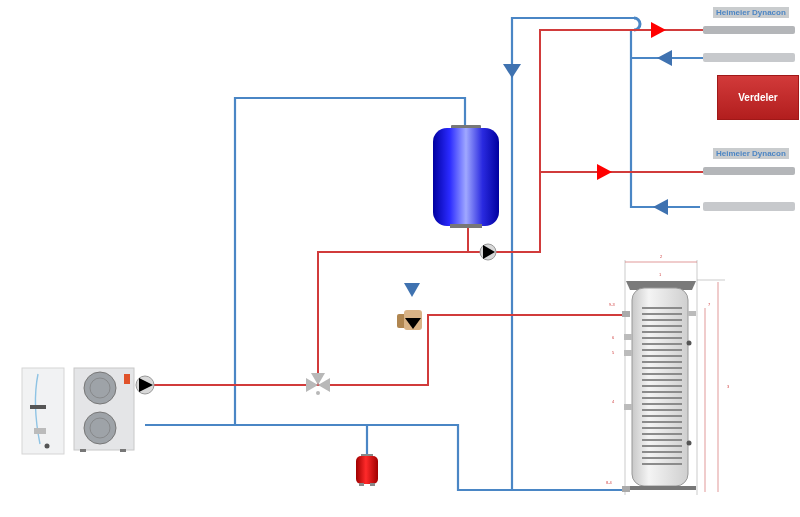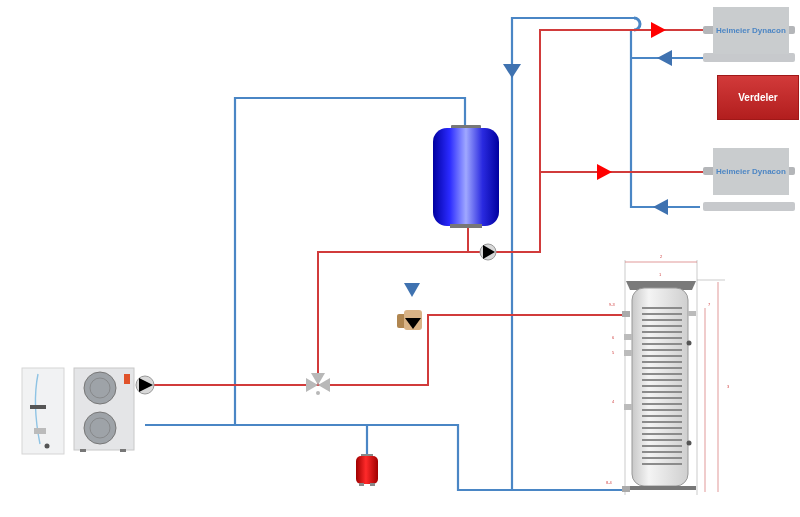--- a/index.html
+++ b/index.html
@@ -1,19 +1,19 @@
 <!DOCTYPE html>
 <html><head>
 <meta charset="utf-8">
 <style>
   html,body{margin:0;padding:0;background:#fff;}
   body{width:800px;height:517px;position:relative;overflow:hidden;font-family:"Liberation Sans",sans-serif;}
   svg{position:absolute;left:0;top:0;}
   .manifold-panel{position:absolute;background:#eeeff1;}
-  .mlabel{position:absolute;background:#c9ccce;color:#4d86c4;font-size:8px;font-weight:bold;padding:19px 3px;white-space:nowrap;}
+  .mlabel{position:absolute;background:#c9ccce;color:#4d86c4;font-size:8px;font-weight:bold;padding:1px 3px;white-space:nowrap;}
   .verdeler{position:absolute;left:717px;top:75px;width:80px;height:43px;background:linear-gradient(#d23a3a,#b21e1e);color:#fff;font-size:10px;font-weight:bold;display:flex;align-items:center;justify-content:center;border:1px solid #a01818;text-align:right;}
 </style>
 </head>
 <body>
 
 <svg width="800" height="517">
   <defs>
     <linearGradient id="tankGrad" x1="0" x2="1">
       <stop offset="0" stop-color="#0000a0"></stop>
       <stop offset="0.25" stop-color="#2a2aff"></stop>

